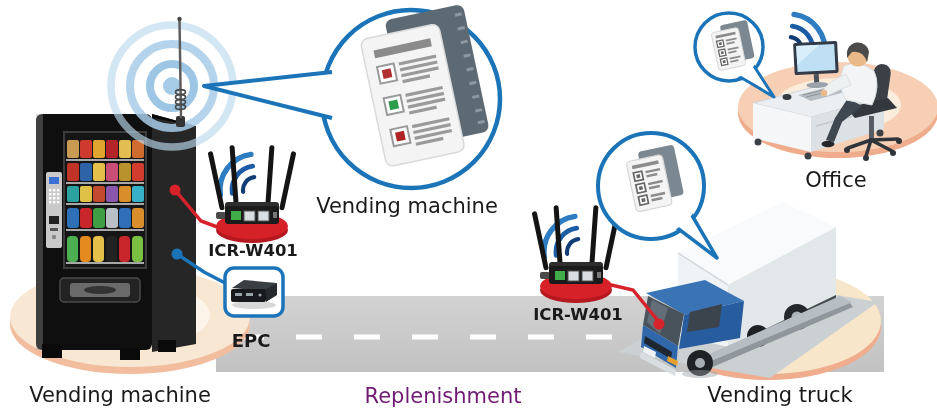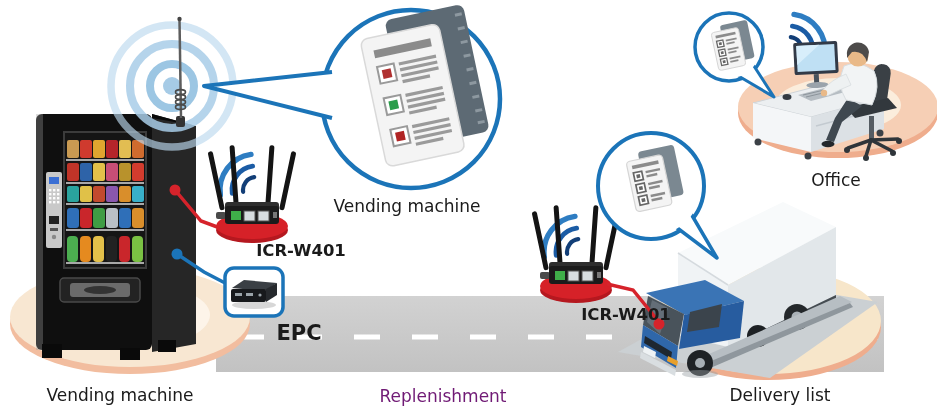--- a/index.html
+++ b/index.html
@@ -2,22 +2,22 @@
 <html><head>
 <meta charset="utf-8">
 <style>
   html,body{margin:0;padding:0;background:#ffffff;}
   #stage{
     position:relative;width:937px;height:410px;overflow:hidden;background:#ffffff;
     font-family:"DejaVu Sans","Liberation Sans",sans-serif;
   }
   #scene{position:absolute;left:0;top:0;}
   .lbl{position:absolute;transform:translateX(-50%);white-space:nowrap;
-       color:#1a1a1a;font-size:17px;line-height:18px;}
-  .lbl.bold{font-weight:700;font-size:16.5px;margin-left:48px;}
+       color:#1a1a1a;font-size:21px;line-height:18px;}
+  .lbl.bold{font-weight:700;font-size:16.5px;}
   .lbl.gray{color:#701a75;}
   .lbl.center2{text-align:center;}
 </style>
 </head>
 <body>
 
 <div id="stage">
 
 <svg id="scene" width="937" height="410" viewBox="0 0 937 410">
   <defs>
@@ -378,25 +378,25 @@
     <use href="#docs-small" transform="translate(626,162) scale(1.22)"></use>
   </g>
 </svg>
 
 <div class="lbl center2" style="left:407px;top:197px;">
   <div>Vending machine</div>
 </div>
 
 <div class="lbl bold" style="left:253px;top:242px;">ICR-W401</div>
 
-<div class="lbl bold" style="left:251px;top:324px;font-size:21px;">EPC</div>
+<div class="lbl bold" style="left:251px;top:332px;font-size:18px;">EPC</div>
 
 <div class="lbl bold" style="left:578px;top:306px;">ICR-W401</div>
 
 <div class="lbl" style="left:120px;top:386px;">Vending machine</div>
 
 <div class="lbl gray" style="left:443px;top:387px;">Replenishment</div>
 
-<div class="lbl" style="left:780px;top:386px;">Delivery list</div>
+<div class="lbl" style="left:780px;top:386px;">Vending truck</div>
 
 <div class="lbl" style="left:836px;top:171px;">Office</div>
 
 </div>
 
 </body></html>

